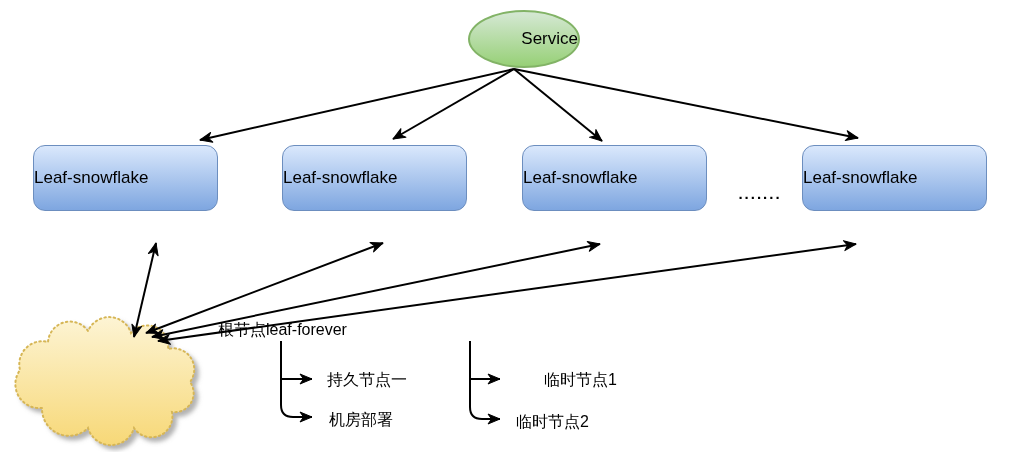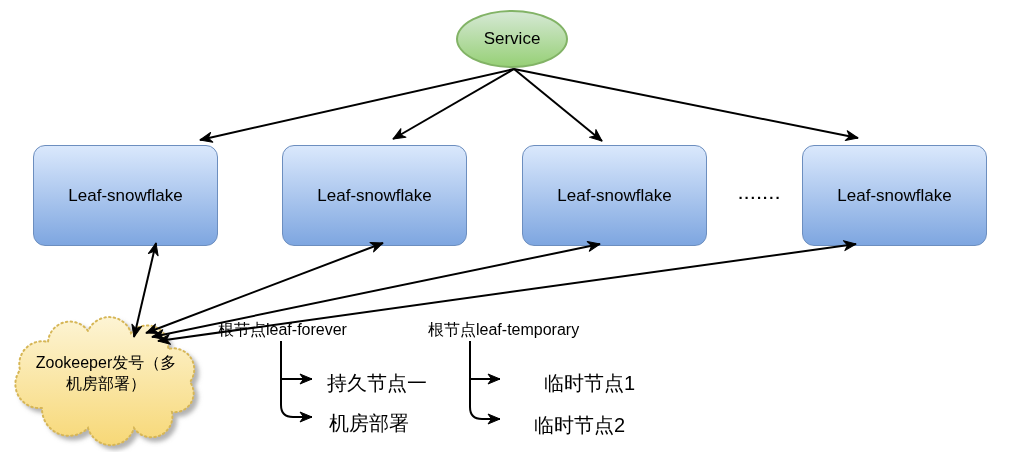--- a/index.html
+++ b/index.html
@@ -2,56 +2,56 @@
 <html><head>
 <meta charset="utf-8">
 <style>
   html,body{margin:0;padding:0;background:#ffffff;}
   body{font-family:"Liberation Sans","DejaVu Sans",sans-serif;color:#000;}
   #canvas{position:relative;width:1022px;height:452px;background:#fff;overflow:hidden;}
   .layer{position:absolute;left:0;top:0;width:1022px;height:452px;}
   svg.layer{pointer-events:none;}
 
   .node-ellipse{
-    position:absolute;left:456px;top:10px;width:112px;height:58px;
+    position:absolute;left:468px;top:10px;width:112px;height:58px;
     border:2px solid #82b366;border-radius:50%;
     background:linear-gradient(180deg,#d5e8d4 0%,#97d077 100%);
-    display:flex;align-items:center;justify-content:center;
+    display:flex;align-items:center;justify-content:flex-end;
     font-size:17px;box-sizing:border-box;
   }
   .leaf-box{
-    position:absolute;top:145px;width:185px;height:101px;
+    position:absolute;top:145px;width:185px;height:66px;
     border:1.5px solid #6c8ebf;border-radius:12px;
     background:linear-gradient(180deg,#dae8fc 0%,#7ea6e0 100%);
-    display:flex;align-items:center;justify-content:center;
+    display:flex;align-items:center;
     font-size:17px;box-sizing:border-box;
   }
   #leaf-0{left:33px;}
   #leaf-1{left:282px;}
   #leaf-2{left:522px;}
   #leaf-3{left:802px;}
 
   .ellipsis{
     position:absolute;left:722px;top:185px;width:76px;
     text-align:center;font-size:15px;letter-spacing:2px;font-weight:bold;
   }
 
   .cloud-label{
     position:absolute;left:18px;top:352px;width:176px;
     text-align:center;font-size:16px;line-height:21px;
   }
 
   .tree-root{position:absolute;top:320px;font-size:16px;white-space:nowrap;}
   #root-forever{left:218px;}
   #root-temporary{left:428px;}
-  .tree-child{position:absolute;font-size:20px;white-space:nowrap;}
+  .tree-child{position:absolute;font-size:16px;white-space:nowrap;}
   #forever-c0{left:327px;top:370px;}
   #forever-c1{left:329px;top:410px;}
   #temporary-c0{left:544px;top:370px;}
-  #temporary-c1{left:516px;top:412px;margin-left:18px;}
+  #temporary-c1{left:516px;top:412px;}
 </style>
 </head>
 <body>
 
 <div id="canvas">
 
   <svg class="layer" width="1022" height="452" viewBox="0 0 1022 452">
     <defs>
       <linearGradient id="cloudGrad" x1="0" y1="0" x2="0" y2="1">
         <stop offset="0" stop-color="#fdf4d4"></stop>
@@ -87,30 +87,25 @@
   </div>
   <div class="leaf-box" id="leaf-2">
     <span>Leaf-snowflake</span>
   </div>
   <div class="leaf-box" id="leaf-3">
     <span>Leaf-snowflake</span>
   </div>
 
   <div class="ellipsis">.......</div>
 
-  <div class="cloud-label">
-    <div>Zookeeper发号（多</div>
-    <div>机房部署）</div>
-  </div>
 
   <div class="tree-root" id="root-forever">根节点leaf-forever</div>
   <div class="tree-child" id="forever-c0">持久节点一</div>
   <div class="tree-child" id="forever-c1">机房部署</div>
 
-  <div class="tree-root" id="root-temporary">根节点leaf-temporary</div>
   <div class="tree-child" id="temporary-c0">临时节点1</div>
   <div class="tree-child" id="temporary-c1">临时节点2</div>
 
   <svg class="layer" width="1022" height="452" viewBox="0 0 1022 452">
     <defs>
       <marker id="ah" markerUnits="userSpaceOnUse" markerWidth="16" markerHeight="14" refX="13" refY="6" orient="auto-start-reverse">
         <path d="M1,1 L13,6 L1,11 L4.5,6 Z" fill="#000000" stroke="#000000" stroke-width="1" stroke-linejoin="round"></path>
       </marker>
     </defs>
 

